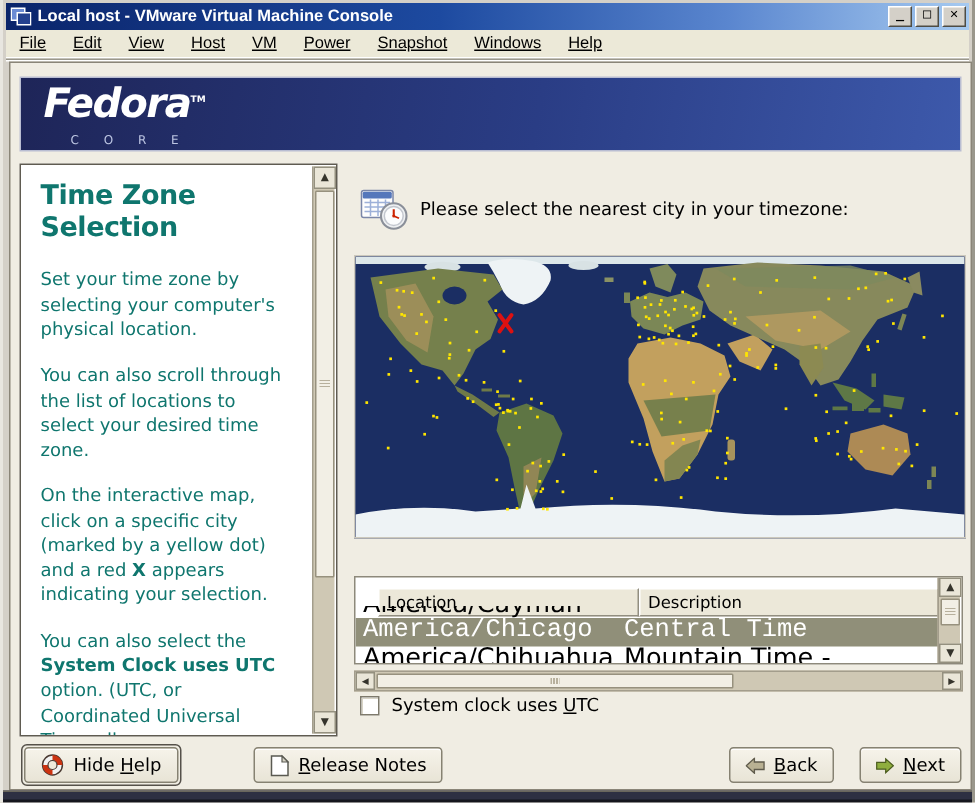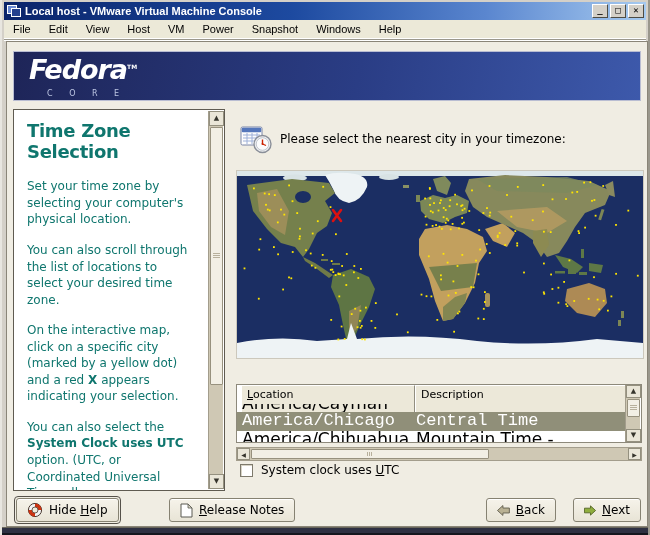--- a/index.html
+++ b/index.html
@@ -16,21 +16,21 @@
   .titlebar .ticon { width:14px; height:14px; margin-right:4px; flex:0 0 auto; }
   .win-controls { margin-left:auto; display:flex; gap:2px; padding-right:2px; }
   .wbtn { width:16px; height:14px; background:#d4d0c8; border:1px solid;
     border-color:#fff #4e4c44 #4e4c44 #fff; font-size:9px; line-height:11px;
     text-align:center; color:#000; font-weight:bold; font-family:"DejaVu Sans Mono",monospace; }
 
   
   .menubar { position:absolute; left:2px; top:20px; right:2px; height:19px;
     background:#ece9d8; display:flex; align-items:center; font-size:11px;
     color:#000; border-bottom:1px solid #fff; }
-  .menu-item { padding:0 9px; }
+  .menu-item { padding:0 9px;text-decoration:underline; }
   .menu-sep { position:absolute; left:2px; top:39px; right:2px; height:2px;
     border-top:1px solid #9a978c; border-bottom:1px solid #fff; }
 
   
   .vm-area { position:absolute; left:4px; top:41px; width:642px; height:486px;
     background:#f0ede3; border:1px solid #8a8578; font-family:"DejaVu Sans",sans-serif; }
 
   
   .fedora-header { position:absolute; left:6px; top:9px; width:628px; height:50px;
     background:linear-gradient(100deg,#1e2558 0%,#2a3d85 55%,#3d59ab 100%);
@@ -67,21 +67,21 @@
   .prompt-text { font-size:12px; color:#000; }
 
   
   .map-frame { position:absolute; left:229px; top:128px; width:408px; height:189px;
     border:1px solid #ccc8bc; background:#1b2e63; }
   .map-frame svg { display:block; }
 
   
   .tz-table { position:absolute; left:229px; top:342px; width:406px; height:59px;
     background:#fff; border:1px solid #8d897b; }
-  .thead { position:absolute; left:4px; top:0; right:15px; height:32px; display:flex; }
+  .thead { position:absolute; left:15px; top:0; right:15px; height:32px; display:flex;align-items:center; }
   .th { background:#ece8d9; border-top:1px solid #fff; border-left:1px solid #fff;
     border-bottom:1px solid #928e80; border-right:1px solid #928e80;
     font-size:11px; padding:2px 5px; color:#000; }
   .th-loc { width:174px; } .th-desc { flex:1; }
   .tbody { position:absolute; left:0; top:19px; right:15px; bottom:0; overflow:hidden; }
   .trow { display:flex; overflow:hidden; font-size:17px; color:#000; }
   .trow .c1 { width:174px; padding-left:5px; } .trow .c2 { flex:1; padding-left:5px; }
   .trow-clip-top { height:8px; } .trow-clip-top .rline { margin-top:-9px; }
   .trow-sel { height:19px; background:#908f79; color:#fff;font-family:Liberation Mono, monospace; }
   .trow-clip-bot { height:13px; }

